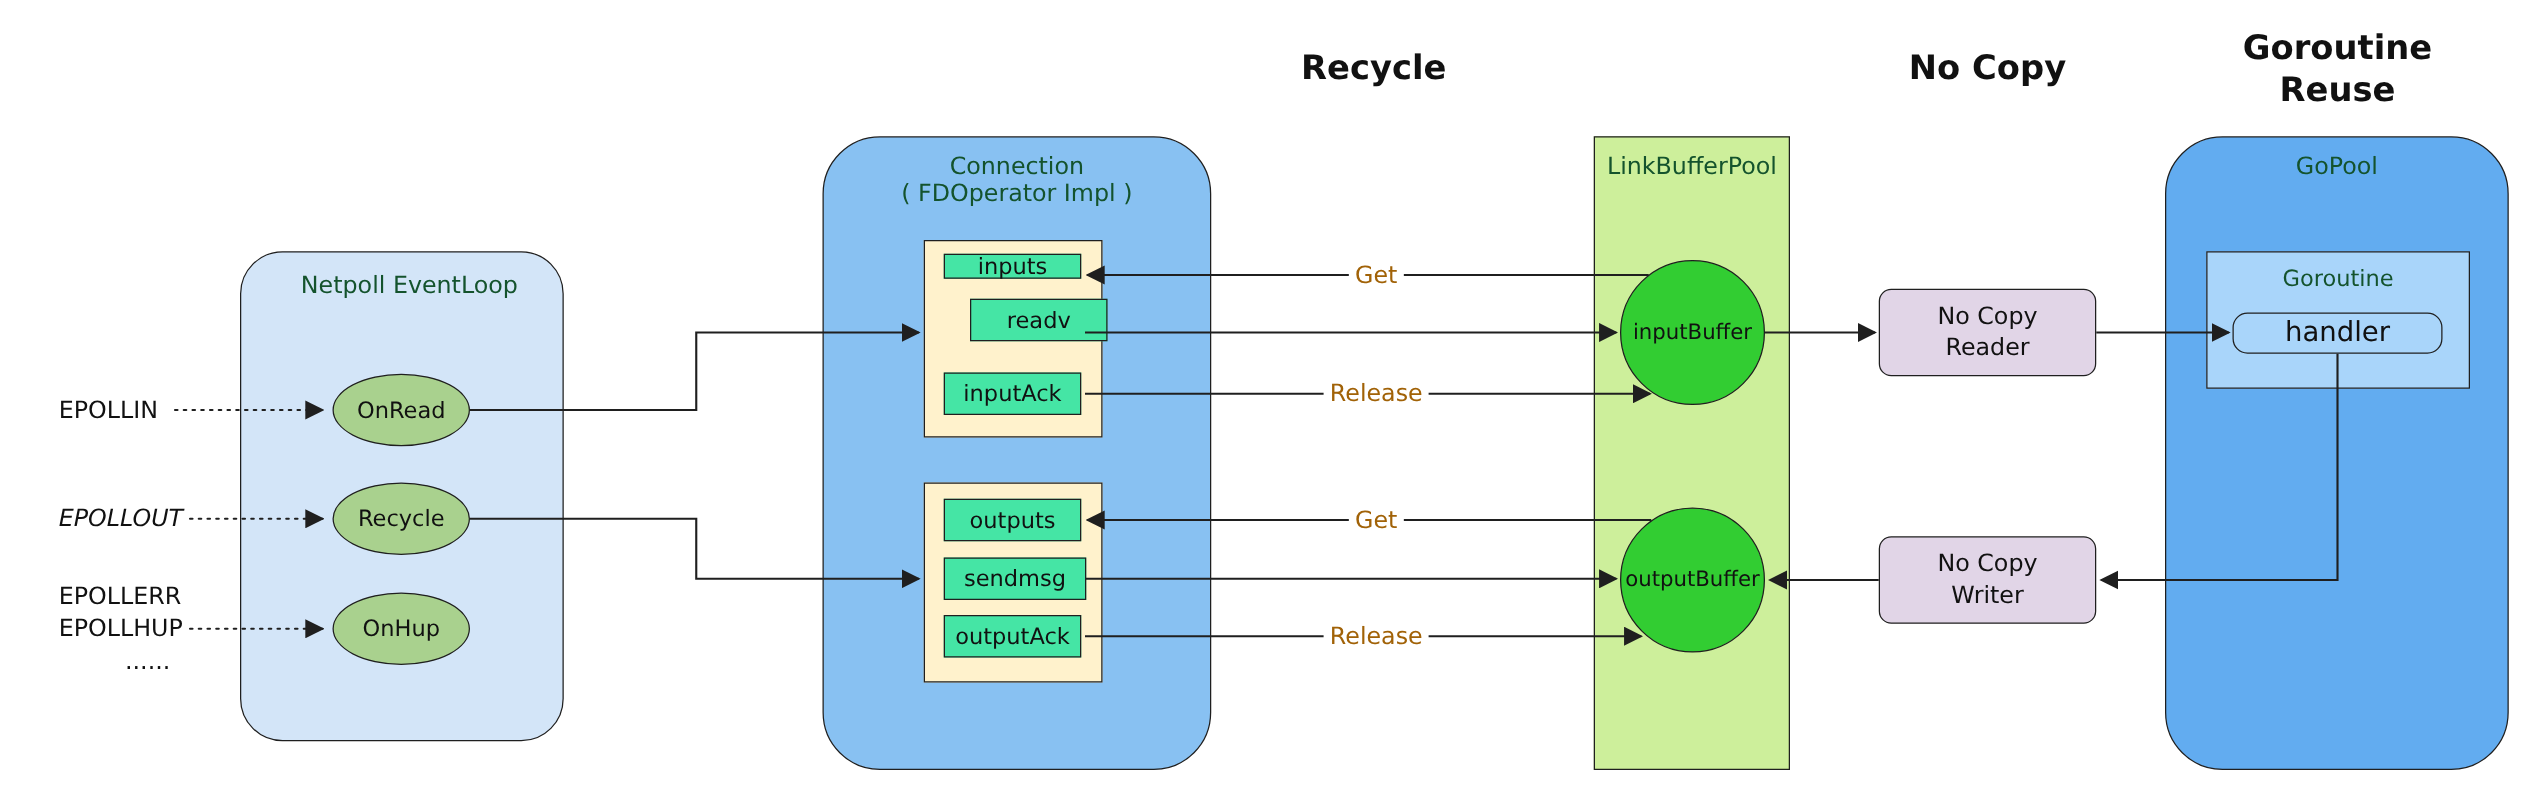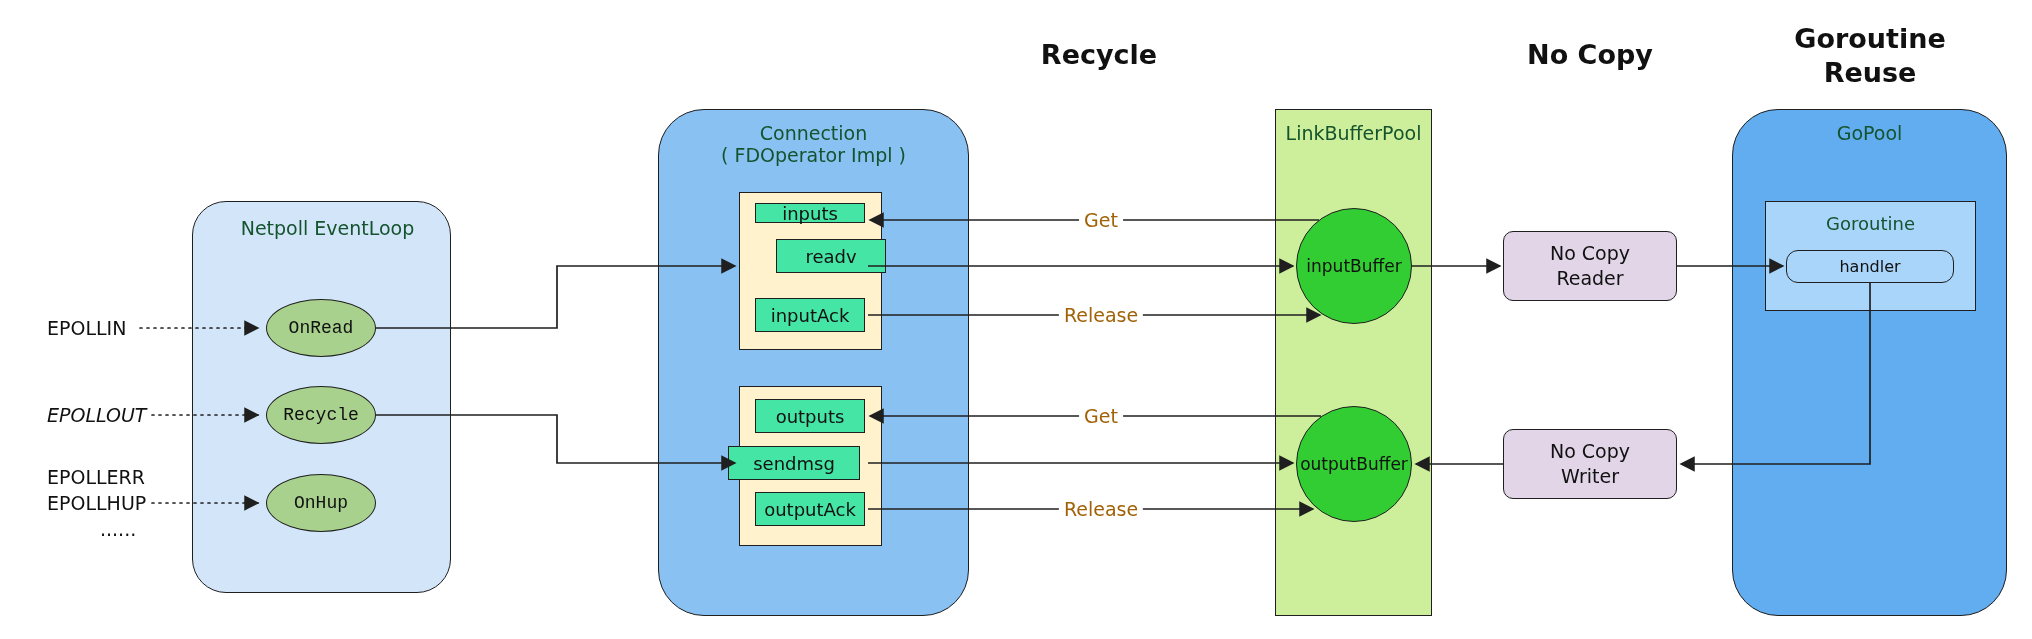--- a/index.html
+++ b/index.html
@@ -11,21 +11,21 @@
     position:absolute;z-index:1;font-size:27px;font-weight:bold;color:#111;
     text-align:center;line-height:1.25;
   }
   .bigbox{
     position:absolute;z-index:1;border:1.7px solid var(--stroke);box-sizing:border-box;
   }
   .box-title{font-size:19px;text-align:center;color:#14532d;}
   .ellipse{
     position:absolute;z-index:1;border:1.6px solid var(--stroke);border-radius:50%;
     background:var(--ellipse_fill);display:flex;align-items:center;justify-content:center;
-    font-size:18px;box-sizing:border-box;font-family:Liberation Mono, monospace;
+    font-size:18px;box-sizing:border-box;
   }
   .group{
     position:absolute;z-index:1;background:var(--group_fill);border:1.6px solid var(--stroke);
     box-sizing:border-box;
   }
   .op{
     position:absolute;z-index:1;background:var(--op_fill);border:1.6px solid var(--stroke);
     display:flex;align-items:center;justify-content:center;font-size:18px;box-sizing:border-box;
   }
   .buffer{
@@ -88,21 +88,21 @@
   <div class="op" style="left:755px;top:239px;width:110px;height:34px;margin-left:21px;">
     <span>readv</span>
   </div>
   <div class="op" style="left:755px;top:298px;width:110px;height:34px;">
     <span>inputAck</span>
   </div>
   <div class="group" style="left:739px;top:386px;width:143px;height:160px;"></div>
   <div class="op" style="left:755px;top:399px;width:110px;height:34px;">
     <span>outputs</span>
   </div>
-  <div class="op" style="left:728px;top:446px;width:132px;height:34px;">
+  <div class="op" style="left:755px;top:446px;width:114px;height:34px;">
     <span>sendmsg</span>
   </div>
   <div class="op" style="left:755px;top:492px;width:110px;height:34px;">
     <span>outputAck</span>
   </div>
 
   <div class="bigbox" style="left:1275px;top:109px;width:157px;height:507px;background:var(--pool_fill);">
     <div class="box-title" style="margin-top:12px;">LinkBufferPool</div>
   </div>
   <div class="buffer" style="left:1296px;top:208px;width:116px;height:116px;">
@@ -120,21 +120,21 @@
     <span>No Copy</span>
     <span>Writer</span>
   </div>
 
   <div class="bigbox" style="left:1732px;top:109px;width:275px;height:507px;border-radius:46px;background:var(--gopool_fill);">
     <div class="box-title" style="margin-top:12px;">GoPool</div>
   </div>
   <div class="bigbox" style="left:1765px;top:201px;width:211px;height:110px;background:var(--goroutine_fill);border-width:1.6px;">
     <div class="box-title" style="margin-top:11px;font-size:18px;">Goroutine</div>
   </div>
-  <div class="bigbox" style="left:1786px;top:250px;width:168px;height:33px;border-radius:12px;background:var(--goroutine_fill);border-width:1.6px;display:flex;align-items:center;justify-content:center;font-size:16px;">
+  <div class="bigbox" style="left:1786px;top:250px;width:168px;height:33px;border-radius:12px;background:var(--goroutine_fill);border-width:1.6px;display:flex;align-items:center;justify-content:center;font-size:22px;">
     <span>handler</span>
   </div>
 
   <svg class="connector-layer" width="2032" height="639" viewBox="0 0 2032 639">
     <defs>
       <marker id="arrow" viewBox="0 0 10 10" refX="9" refY="5" markerWidth="9" markerHeight="9" orient="auto-start-reverse">
         <path d="M0,0 L10,5 L0,10 z" fill="#1f1f1f" style="stroke:none;fill:#1f1f1f;"></path>
       </marker>
     </defs>
     <path class="dotted" d="M140 328 L258 328" marker-end="url(#arrow)"></path>

